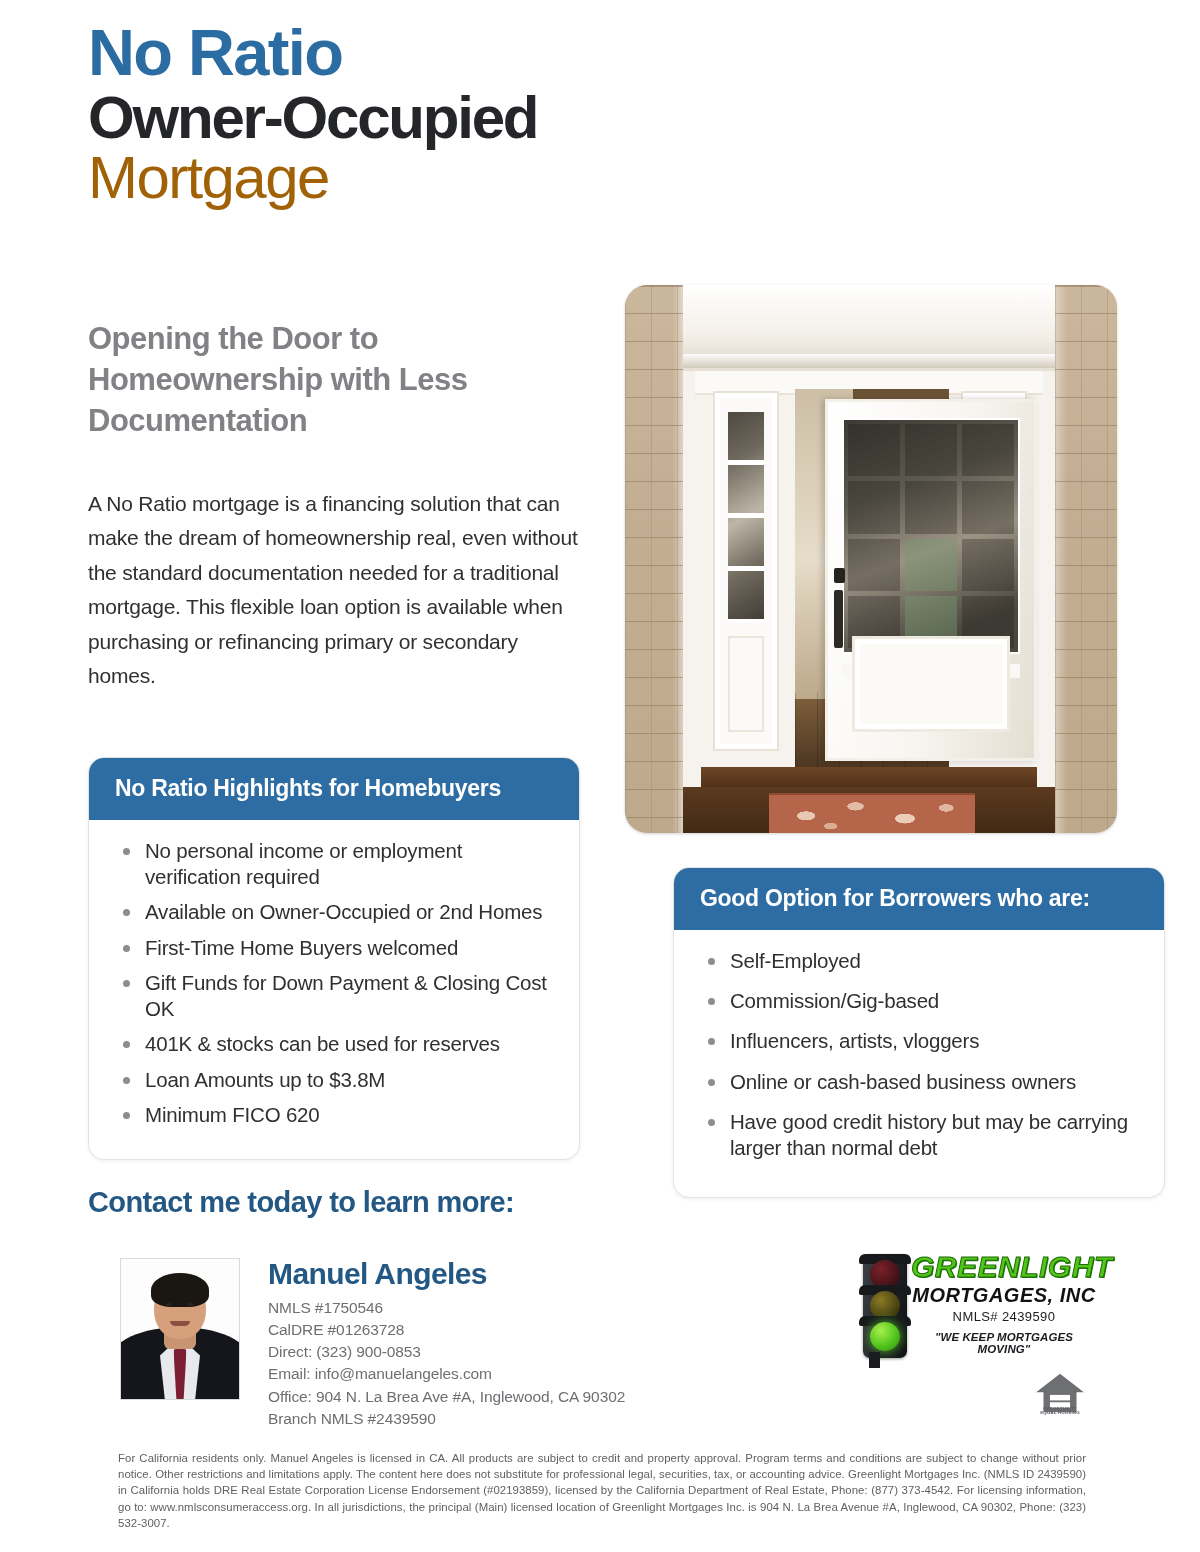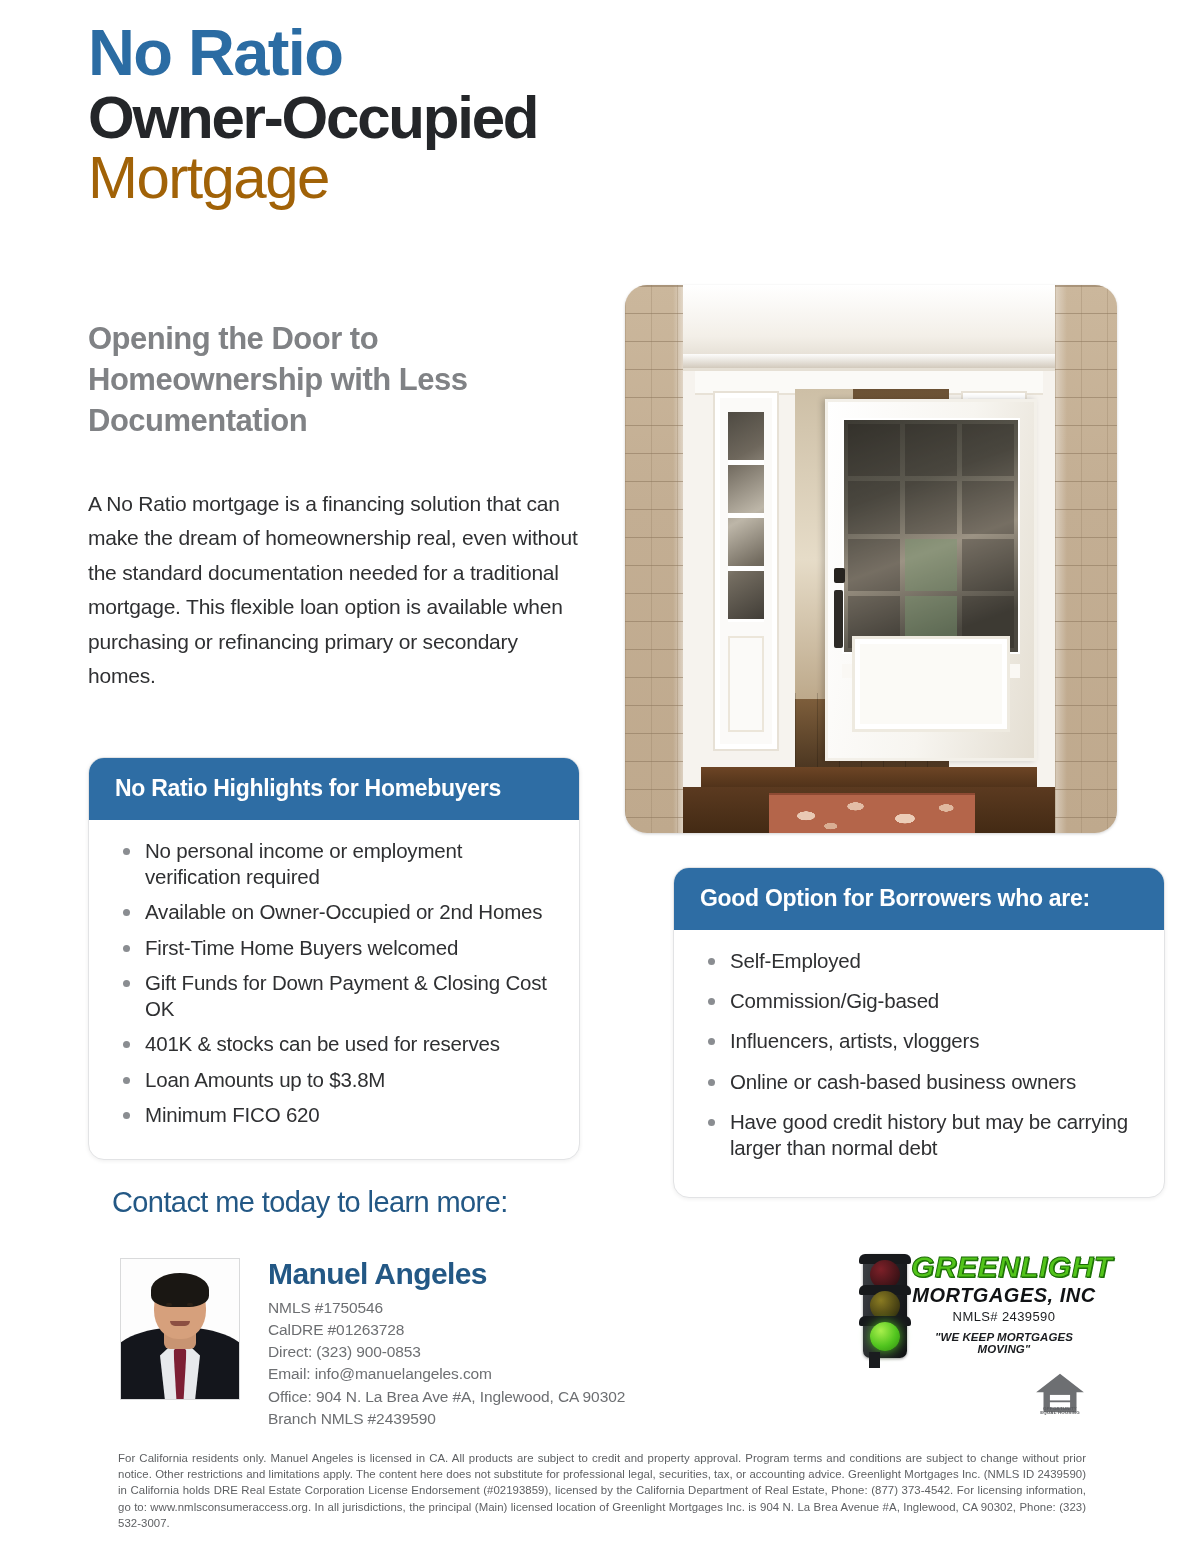--- a/index.html
+++ b/index.html
@@ -269,24 +269,23 @@
 
   #highlights-card ul.bullets li { margin-bottom: 9px; }
   #borrowers-card  ul.bullets li { margin-bottom: 14px; }
 
   
   .contact-heading {
     position: absolute;
     left: 88px;
     top: 1186px;
     font-size: 29px;
-    font-weight: normal;
+    font-weight: bold;
     color: #235885;
     letter-spacing: -0.6px;
-    margin-left: 24px;
   }
 
   .headshot {
     position: absolute;
     left: 120px;
     top: 1258px;
     width: 120px;
     height: 142px;
     background: #ffffff;
     border: 1px solid #d9dadb;

